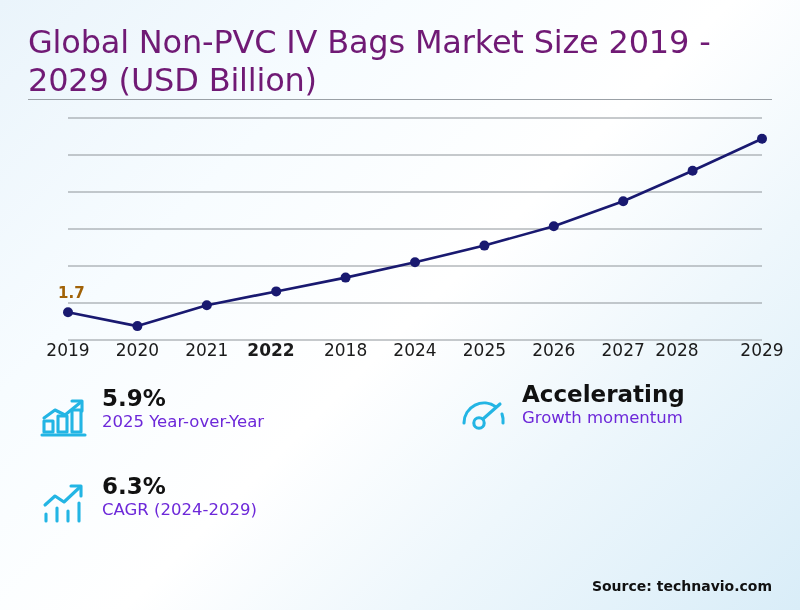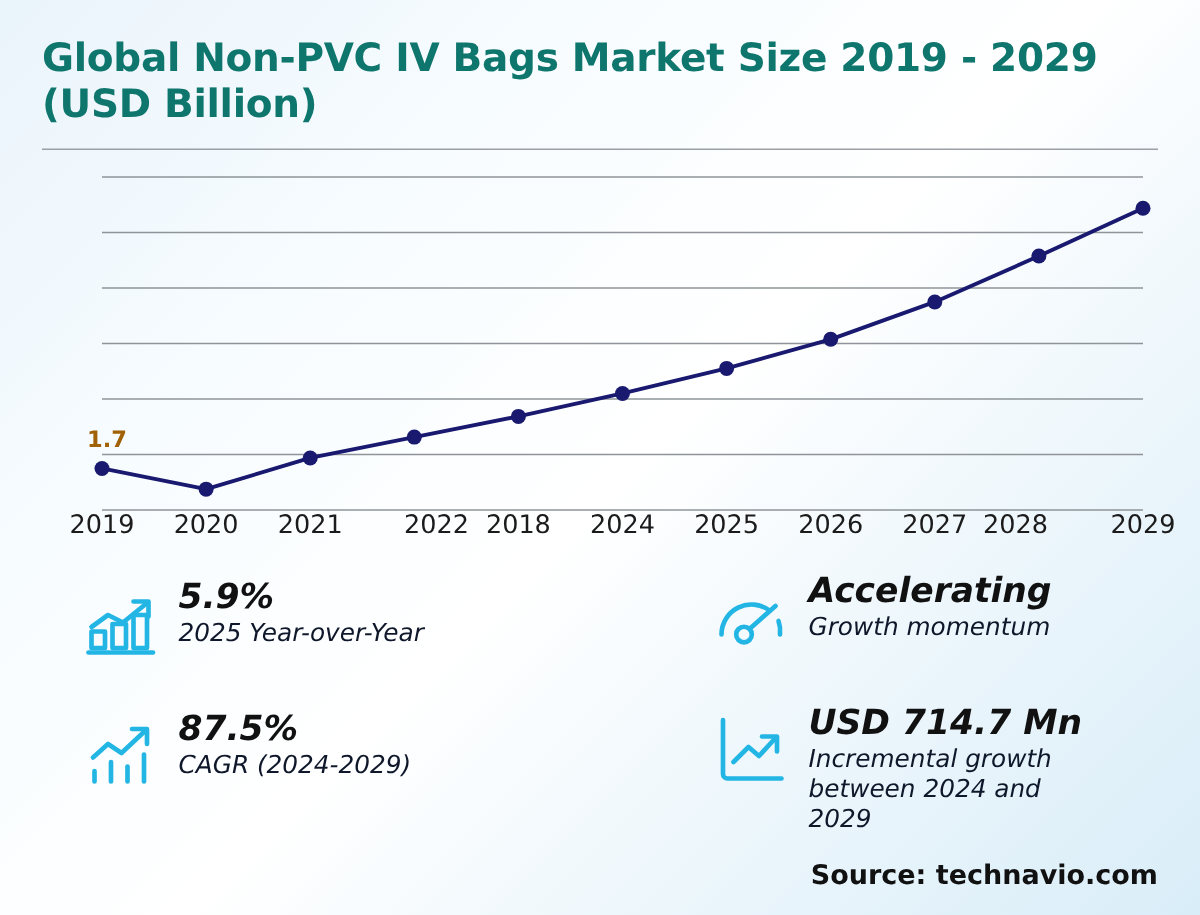--- a/index.html
+++ b/index.html
@@ -21,25 +21,25 @@
     left: 0; top: 0;
     width: 800px; height: 610px;
   }
 
   
   .title {
     position: absolute;
     left: 28px;
     top: 24px;
     width: 740px;
-    font-size: 26px;
-    font-weight: bold;
+    font-size: 32px;
+    font-weight: normal;
     line-height: 1.18;
     letter-spacing: -0.2px;
-    color: #0f766e;
+    color: #701a75;
   }
   .title-rule {
     position: absolute;
     left: 28px;
     top: 99px;
     width: 744px;
     height: 1px;
     background: #9aa0a6;
   }
 
@@ -74,25 +74,24 @@
   .point-label {
     position: absolute;
     font-size: 15px;
     font-weight: bold;
     color: #a16207;
   }
 
   
   .stats {
     position: absolute;
-    left: 17px;
+    left: 0;
     top: 380px;
     width: 680px;
     height: 185px;
-    font-style: italic;
   }
   .stat {
     position: absolute;
     display: flex;
     align-items: flex-start;
   }
   .stat-icon {
     width: 52px;
     height: 52px;
     flex: 0 0 52px;
@@ -104,35 +103,35 @@
   .stat-value {
     font-size: 23px;
     font-weight: bold;
     line-height: 1.12;
     color: #111;
     white-space: nowrap;
   }
   .stat-desc {
     font-size: 16.5px;
     line-height: 1.22;
-    color: #0f172a;
+    color: #6d28d9;
     white-space: pre-line;
   }
 
   .stat-a { left: 38px;  top: 6px;  }
   .stat-b { left: 38px;  top: 94px; }
   .stat-c { left: 458px; top: 2px;  }
   .stat-d { left: 458px; top: 90px; }
 
   
   .source {
     position: absolute;
     right: 28px;
     bottom: 16px;
-    font-size: 18px;
+    font-size: 14px;
     font-weight: bold;
     color: #111;
   }
 </style>
 </head>
 <body>
 
 <div class="page">
 
   <div class="title">Global Non-PVC IV Bags Market Size 2019 - 2029 (USD Billion)</div>
@@ -162,21 +161,21 @@
           <circle cx="623.2" cy="97.3" r="5" fill="#191970"></circle>
           <circle cx="692.6" cy="66.7" r="5" fill="#191970"></circle>
           <circle cx="762.0" cy="34.8" r="5" fill="#191970"></circle>
         </g>
     </svg>
 
     <div class="axis-labels" id="axis-labels">
         <div class="axis-tick" style="left: 68px;">2019</div>
         <div class="axis-tick" style="left: 137.4px;">2020</div>
         <div class="axis-tick" style="left: 206.8px;">2021</div>
-        <div class="axis-tick" style="left: 291px;">2022</div>
+        <div class="axis-tick" style="left: 271px; font-weight: bold;">2022</div>
         <div class="axis-tick" style="left: 345.6px;">2018</div>
         <div class="axis-tick" style="left: 415px;">2024</div>
         <div class="axis-tick" style="left: 484.4px;">2025</div>
         <div class="axis-tick" style="left: 553.8px;">2026</div>
         <div class="axis-tick" style="left: 623.2px;">2027</div>
         <div class="axis-tick" style="left: 677px;">2028</div>
         <div class="axis-tick" style="left: 762px;">2029</div>
       </div>
     <div class="point-label" id="first-point-label" style="left: 58px; top: 180.25px;">1.7</div>
   </div>
@@ -205,51 +204,37 @@
         <svg width="52" height="52" viewBox="0 0 52 52" fill="none" stroke="#23B5E4" stroke-width="3.1" stroke-linecap="round" stroke-linejoin="round">
           <path d="M7 27 L17 18 L26 24 L42 9"></path>
           <path d="M33 8 L43 8 L43 18"></path>
           <path d="M8 36 L8 43"></path>
           <path d="M19 30 L19 43"></path>
           <path d="M30 33 L30 43"></path>
           <path d="M41 25 L41 43"></path>
         </svg>
       </div>
       <div class="stat-text">
-        <div class="stat-value">87.5%</div>
+        <div class="stat-value">6.3%</div>
         <div class="stat-desc">CAGR (2024-2029)</div>
       </div>
     </div>
 
     <div class="stat stat-c">
       <div class="stat-icon">
         <svg width="52" height="52" viewBox="0 0 52 52" fill="none" stroke="#23B5E4" stroke-width="3.1" stroke-linecap="round" stroke-linejoin="round">
           <path d="M6 37 A20 20 0 0 1 38 21"></path>
           <path d="M44 28 A20 20 0 0 1 45 37"></path>
           <path d="M25 33 L42 18"></path>
           <circle cx="21" cy="37" r="5.2"></circle>
         </svg>
       </div>
       <div class="stat-text">
         <div class="stat-value">Accelerating</div>
         <div class="stat-desc">Growth momentum</div>
       </div>
     </div>
 
-    <div class="stat stat-d">
-      <div class="stat-icon">
-        <svg width="52" height="52" viewBox="0 0 52 52" fill="none" stroke="#23B5E4" stroke-width="3.1" stroke-linecap="round" stroke-linejoin="round">
-          <path d="M7 6 L7 42 A3 3 0 0 0 10 45 L46 45"></path>
-          <path d="M14 34 L24 24 L31 30 L42 18"></path>
-          <path d="M33 17 L43 17 L43 27"></path>
-        </svg>
-      </div>
-      <div class="stat-text">
-        <div class="stat-value">USD 714.7 Mn</div>
-        <div class="stat-desc">Incremental growth
-between 2024 and 2029</div>
-      </div>
-    </div>
 
   </div>
 
   <div class="source">Source: technavio.com</div>
 </div>
 
 </body></html>

